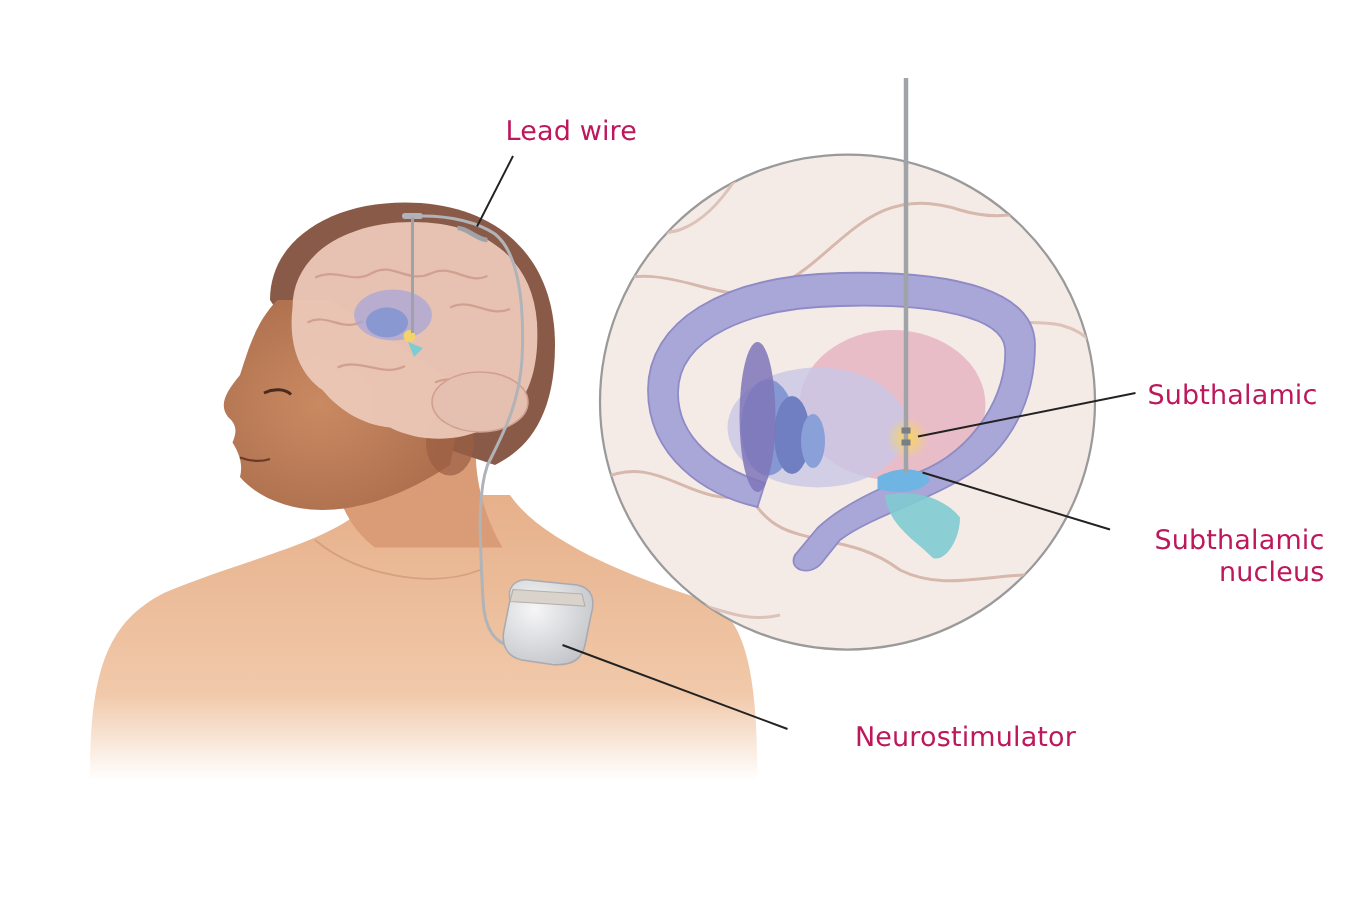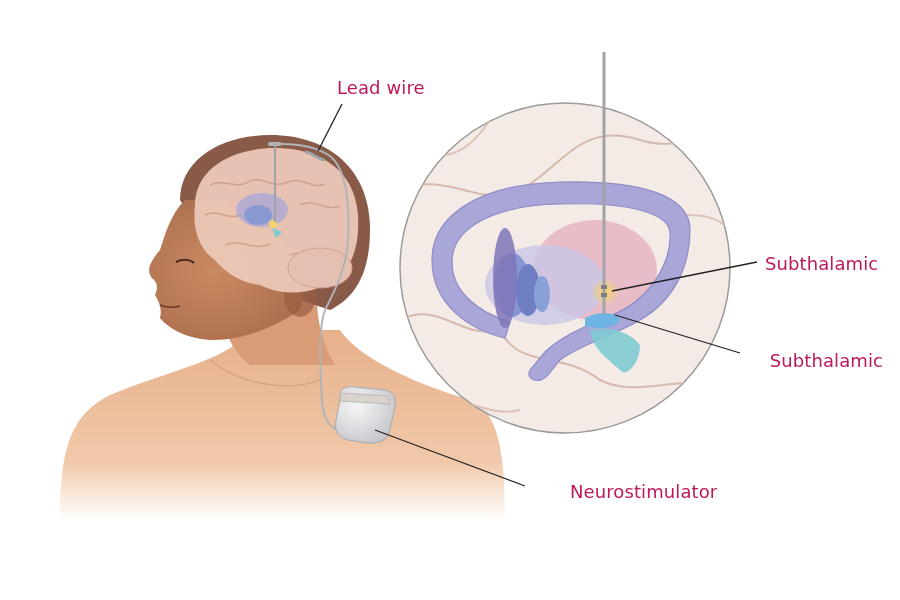--- a/index.html
+++ b/index.html
@@ -119,14 +119,15 @@
     <line x1="757" y1="262" x2="612" y2="291"></line>
     <line x1="740" y1="353" x2="615" y2="315"></line>
     <line x1="525" y1="486" x2="375" y2="430"></line>
   </g>
 </svg>
 
 <div class="label" style="left:337px; top:77px;">Lead wire</div>
 <div class="label" style="left:765px; top:253px;">Subthalamic</div>
 <div class="label multi" style="left:753px; top:350px;text-align:right;">
   <div>Subthalamic</div>
+  <div>nucleus</div>
 </div>
 <div class="label" style="left:570px; top:481px;">Neurostimulator</div>
 
 </body></html>

